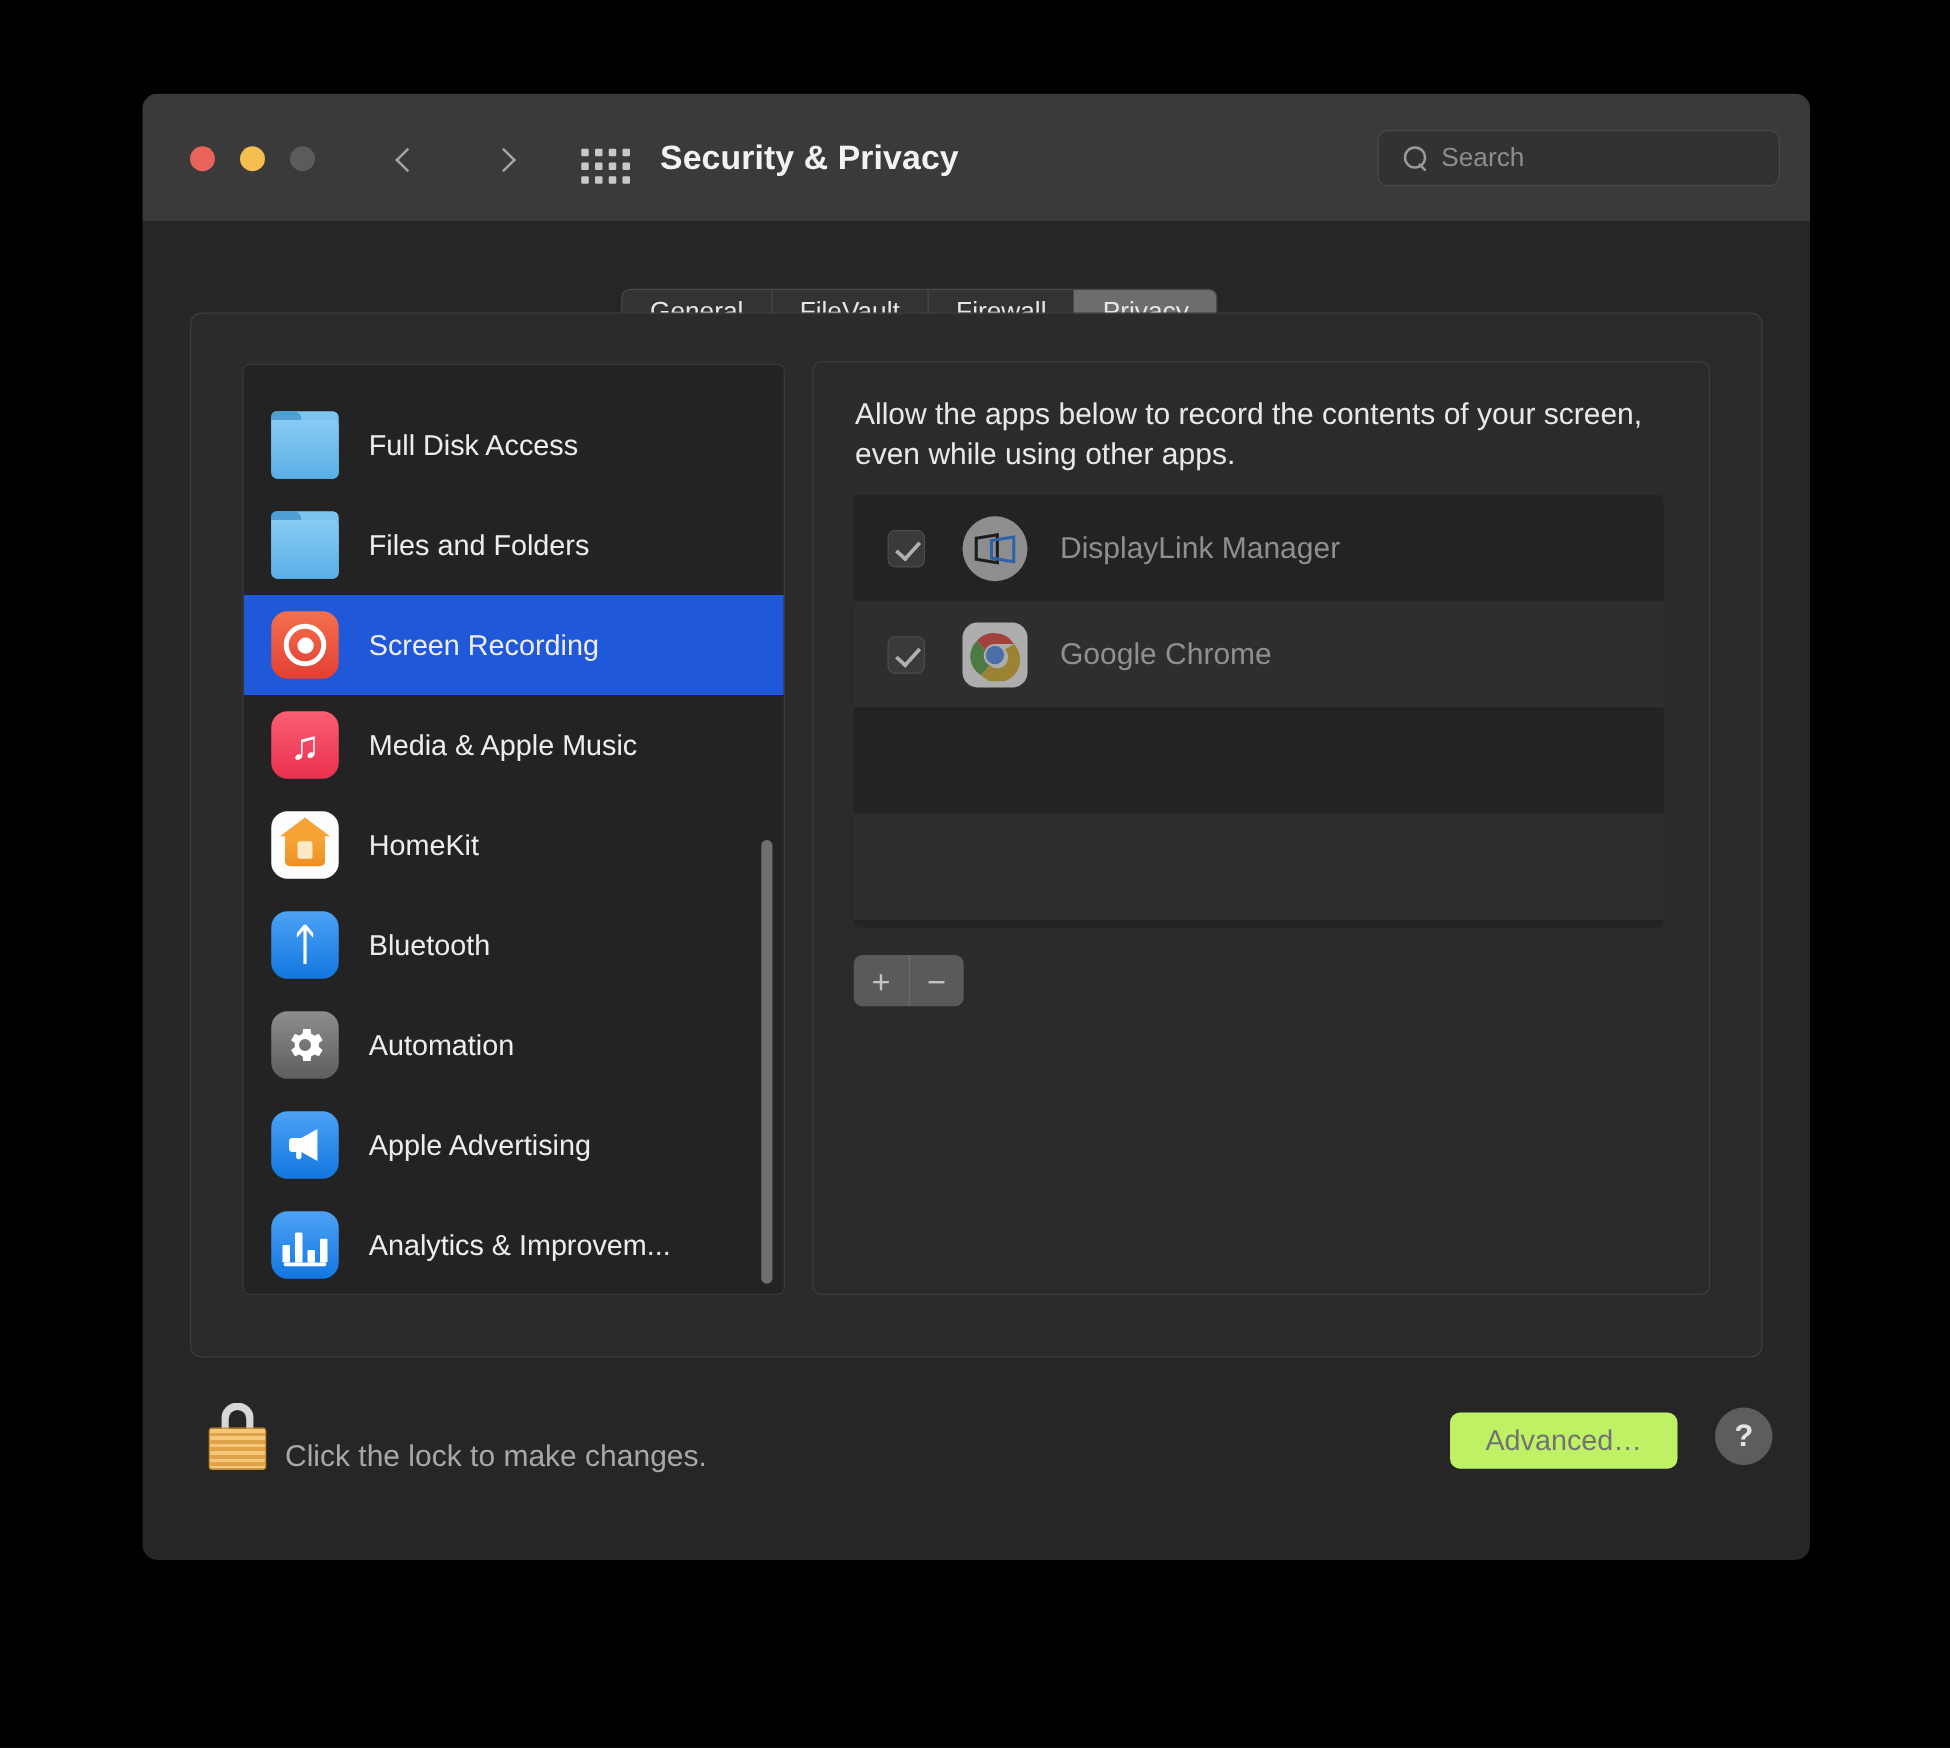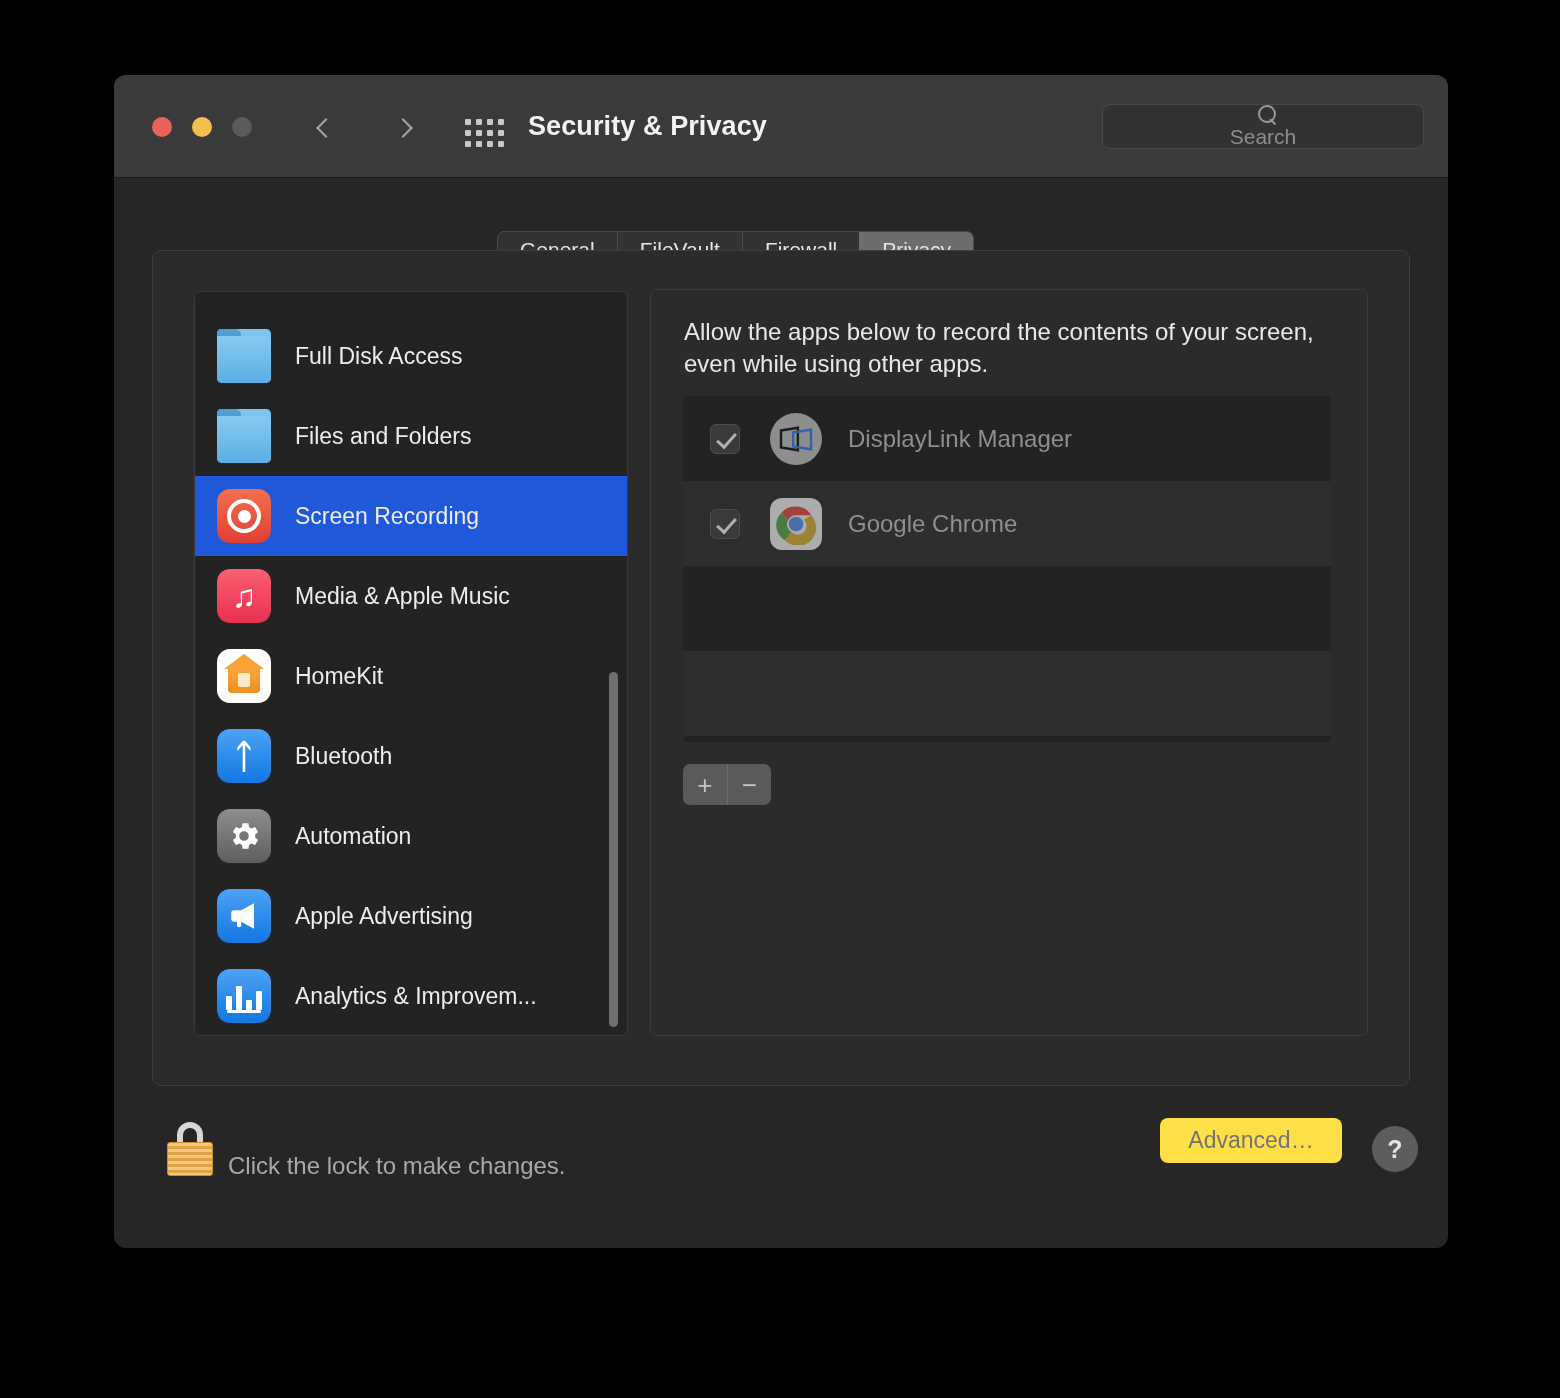--- a/index.html
+++ b/index.html
@@ -66,21 +66,21 @@
     font-size: 27px; font-weight: bold; color: #f2f2f2;
     letter-spacing: .1px;
   }
 
   #search {
     position: absolute; top: 29px; right: 24px;
     width: 322px; height: 45px;
     background: #323232;
     border: 1px solid #4a4a4a;
     border-radius: 8px;
-    display: flex; align-items: center; flex-direction: column;
+    display: flex; align-items: center;
   }
   #search-icon {
     position: relative;
     width: 20px; height: 20px;
     margin-left: 20px; margin-right: 10px;
     flex: 0 0 auto;
   }
   #search-icon::before {
     content: ""; position: absolute; left: 0; top: 0;
     width: 14px; height: 14px; border: 2px solid #9a9a9a; border-radius: 50%;
@@ -350,23 +350,23 @@
     background: repeating-linear-gradient(
       to bottom, #f5c77a 0 3px, #e0a246 3px 6px);
     border: 1.5px solid #c98c2e;
     border-radius: 3px;
   }
   #lock-msg {
     position: absolute; left: 114px; top: 48px;
     font-size: 24px; color: #a8a8a8; margin-top: 18px;
   }
   #advanced {
-    position: absolute; right: 106px; top: 32px;
+    position: absolute; right: 106px; top: 44px;
     width: 182px; height: 45px;
-    background: #fde047;
+    background: #bef264;
     border-radius: 8px;
     display: flex; align-items: center; justify-content: center;
     font-size: 23px; color: #737373;
   }
   #help {
     position: absolute; right: 30px; top: 40px;
     width: 46px; height: 46px;
     background: #5d5d5d;
     border-radius: 50%;
     display: flex; align-items: center; justify-content: center;

